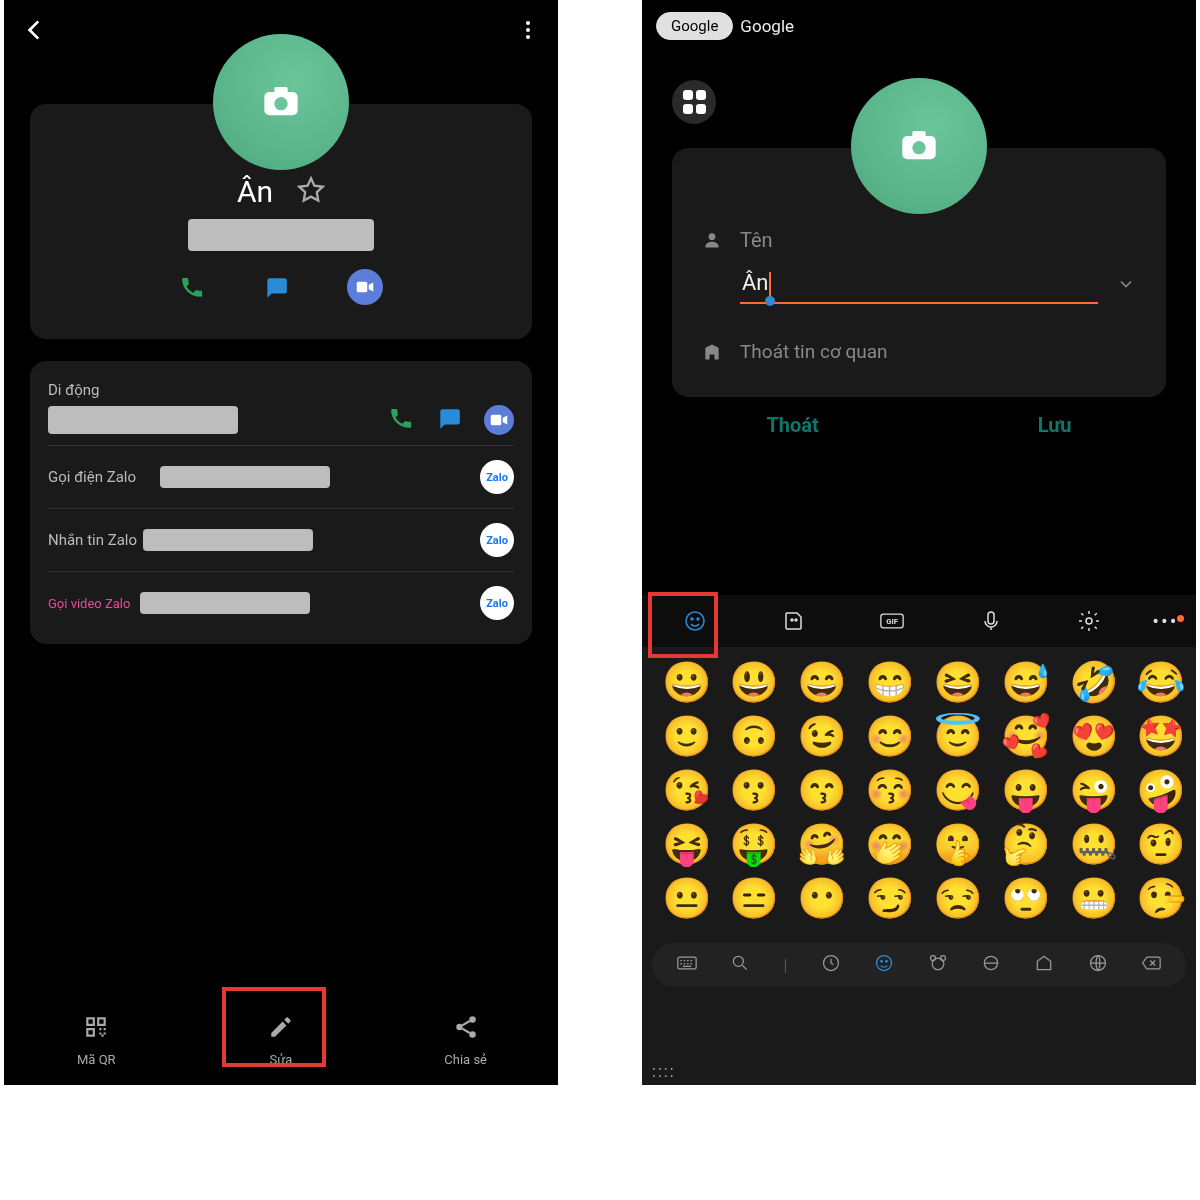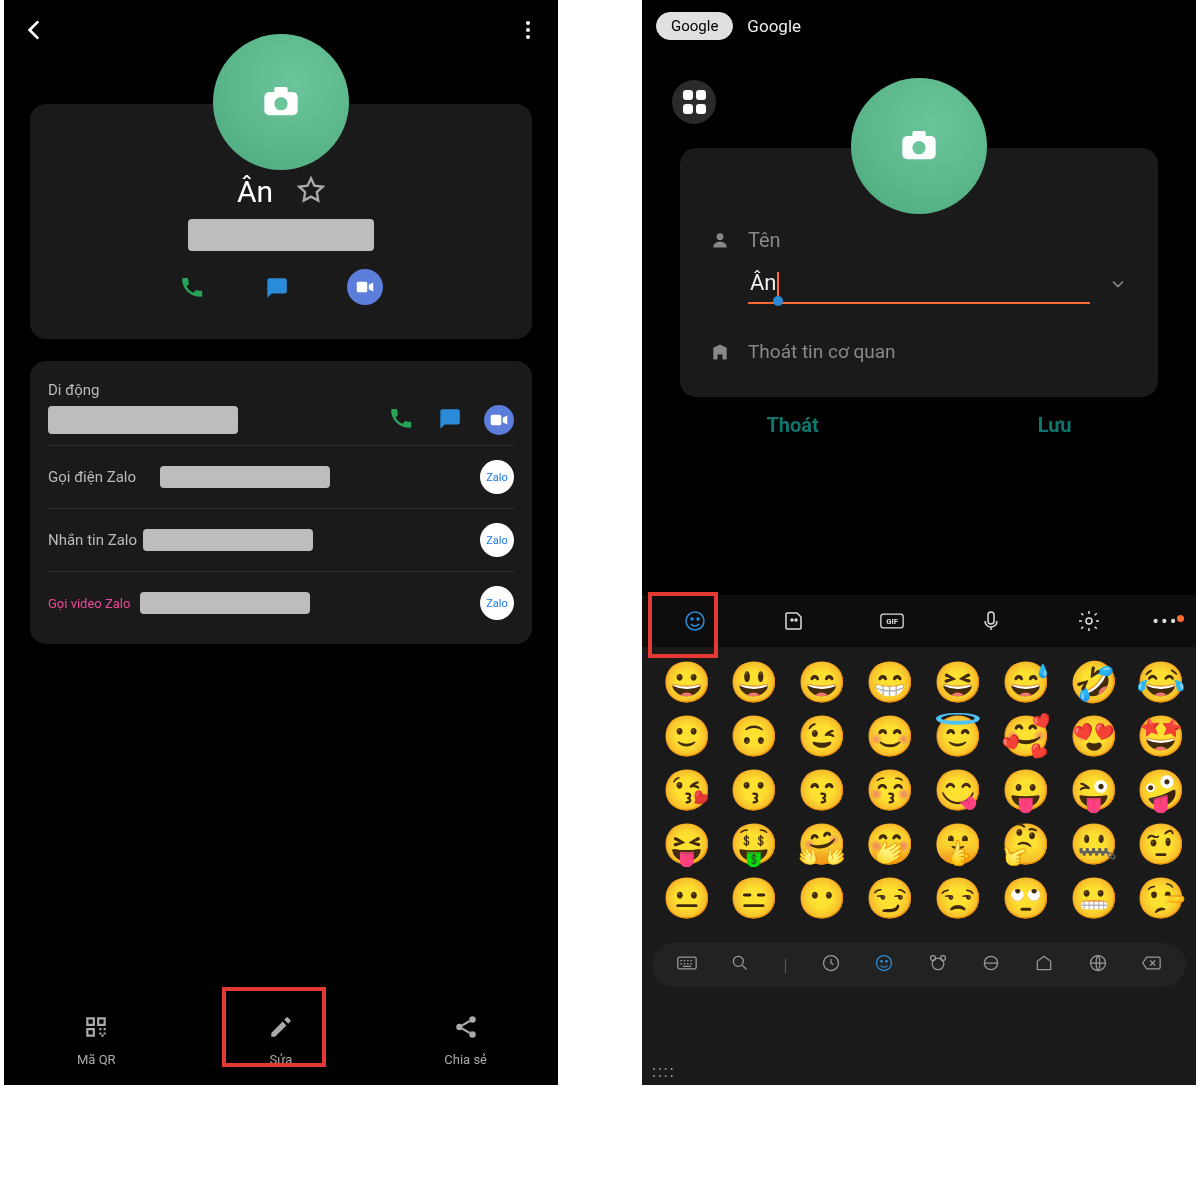--- a/index.html
+++ b/index.html
@@ -10,21 +10,21 @@
   .avatar svg{width:40px;height:34px;fill:#fff}
   .redact{background:#bdbdbd;border-radius:4px}
   .iconbtn{display:flex;align-items:center;justify-content:center}
   .favstar svg{width:28px;height:28px;stroke:#aaa;fill:none;stroke-width:2}
   .callicn svg{width:26px;height:26px;fill:#27a35a}
   .msgicn svg{width:26px;height:26px;fill:#2a8cd8}
   .vidicn{width:36px;height:36px;border-radius:50%;background:#5c7dd9;display:flex;align-items:center;justify-content:center}
   .vidicn svg{width:18px;height:12px;fill:#fff}
   .row{display:flex;align-items:center}
   .sep{height:1px;background:#333;margin:0 18px}
-  .zalo{width:34px;height:34px;border-radius:50%;background:#fff;display:flex;align-items:center;justify-content:center;color:#1877f2;font-weight:400;font-size:11px}
+  .zalo{width:34px;height:34px;border-radius:50%;background:#fff;display:flex;align-items:center;justify-content:center;color:#1877f2;font-weight:700;font-size:11px}
   .bottomnav{position:absolute;bottom:0;left:0;right:0;height:90px;display:flex;justify-content:space-around;align-items:center;background:#000}
   .bnitem{display:flex;flex-direction:column;align-items:center;gap:12px;color:#aaa;font-size:13px;width:90px}
   .bnitem svg{width:26px;height:26px;fill:#aaa}
   .redbox{position:absolute;border:4px solid #e53935;pointer-events:none}
 
   .chip{border:1.5px solid #aaa;border-radius:14px;padding:4px 14px;color:#fff;font-size:15px}
   .chip.sel{background:#e0e0e0;color:#000;border-color:#e0e0e0}
   .gridbtn{width:44px;height:44px;border-radius:50%;background:#2a2a2a;display:flex;align-items:center;justify-content:center;flex-wrap:wrap;gap:3px;padding:10px;box-sizing:border-box}
   .gridbtn span{width:10px;height:10px;background:#fff;border-radius:3px}
   .field{display:flex;align-items:center;gap:18px;padding:10px 20px}
@@ -167,33 +167,33 @@
             <circle cx="18" cy="19" r="3"></circle>
             <path d="M8.6 10.5l6.8-4M8.6 13.5l6.8 4" stroke="#aaa" stroke-width="2"></path>
           </svg>
         <span>Chia sẻ</span>
       </div>
     </div>
     <div class="redbox" style="left:218px;bottom:18px;width:96px;height:72px"></div>
   </div>
 
   <div class="phone" style="margin-left:auto">
-    <div class="row" style="height:40px;padding:6px 14px;gap:14px">
+    <div class="row" style="height:40px;padding:6px 14px;gap:7px">
       <div class="chip sel">Google</div>
       <div style="color:#eee;font-size:17px">Google</div>
     </div>
 
     <div class="gridbtn" style="position:absolute;top:80px;left:30px">
       <span></span>
         <span></span>
         <span></span>
         <span></span>
     </div>
 
-    <div style="position:relative;margin:96px 38px 0">
+    <div style="position:relative;margin:96px 30px 0">
       <div class="card" style="padding:70px 10px 24px;position:relative">
         <div class="avatar" style="position:absolute;top:-70px;left:50%;transform:translateX(-50%)">
           <svg viewBox="0 0 24 20">
               <rect x="2" y="4" width="20" height="14" rx="3"></rect>
               <rect x="8" y="1" width="8" height="5" rx="1"></rect>
               <circle cx="12" cy="11" r="4" fill="#6bc59a"></circle>
             </svg>
         </div>
         <div class="field">
           <svg viewBox="0 0 24 24">

